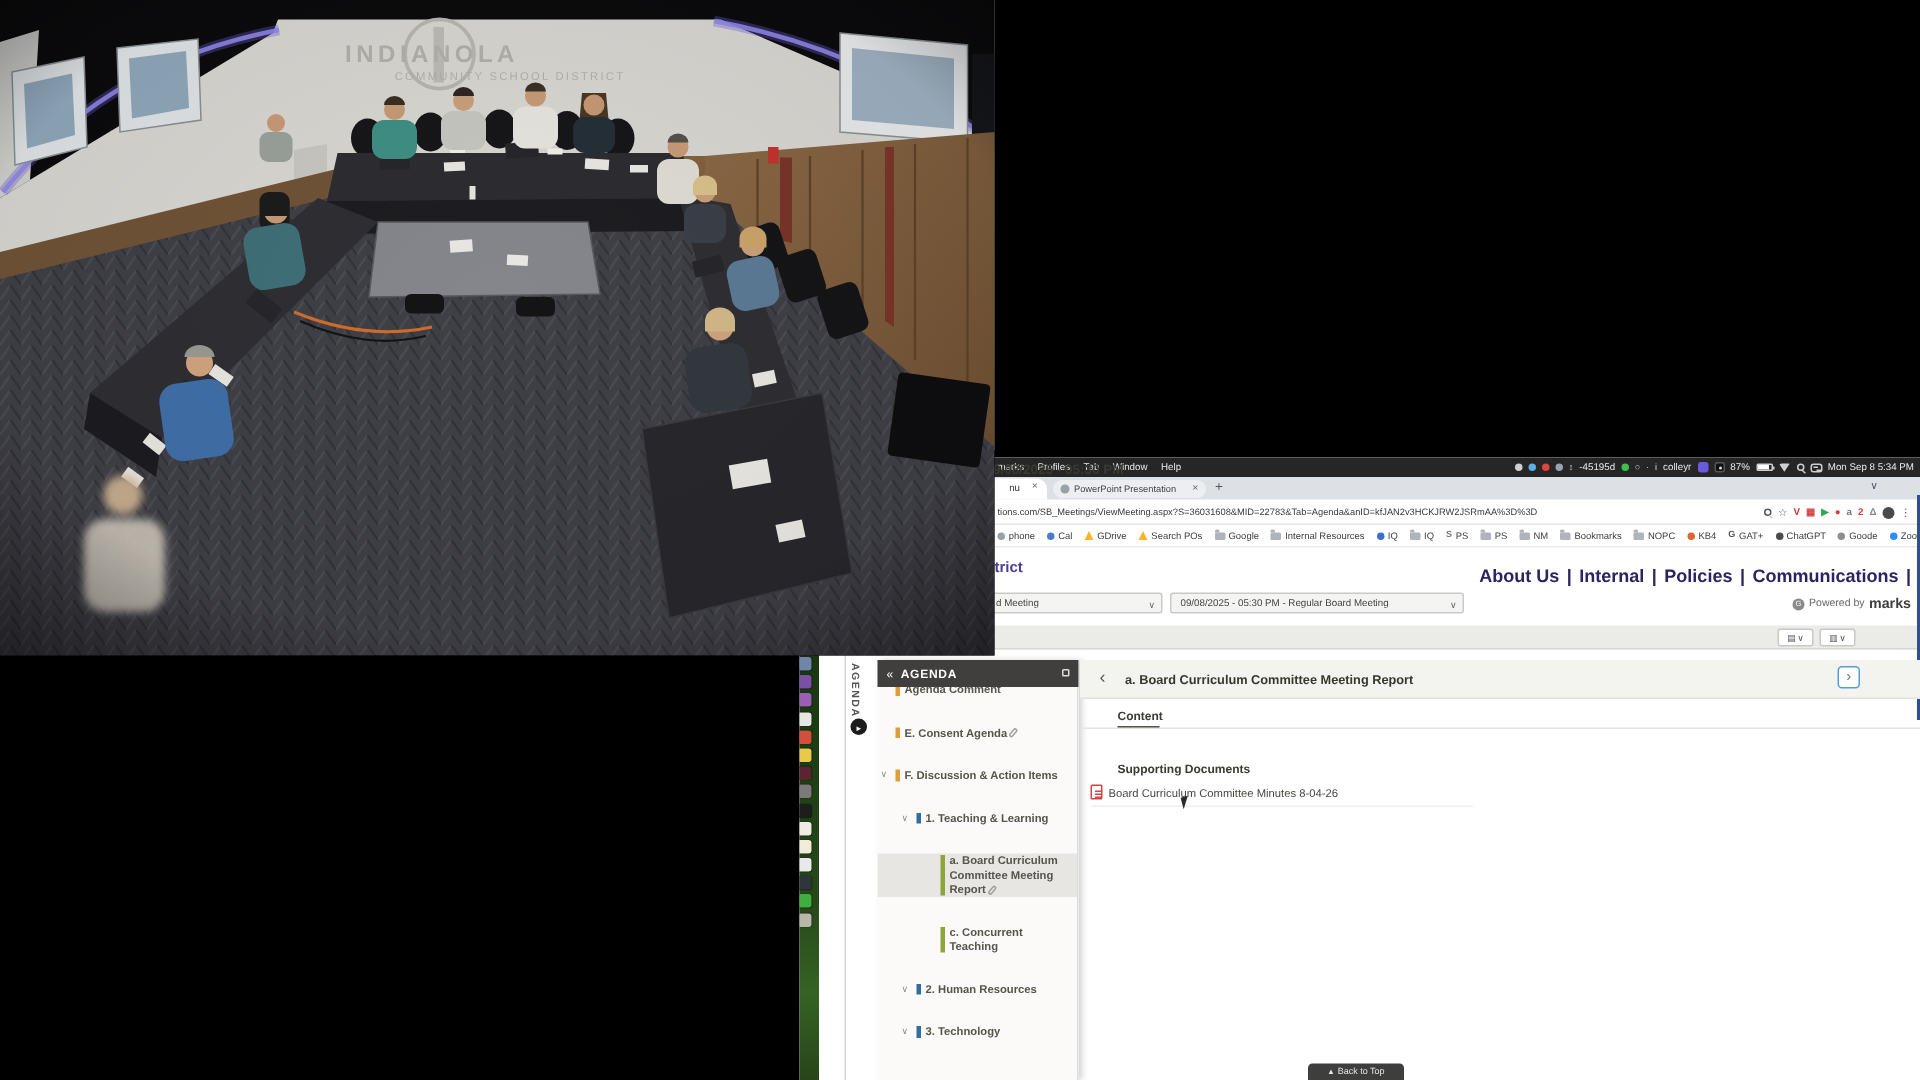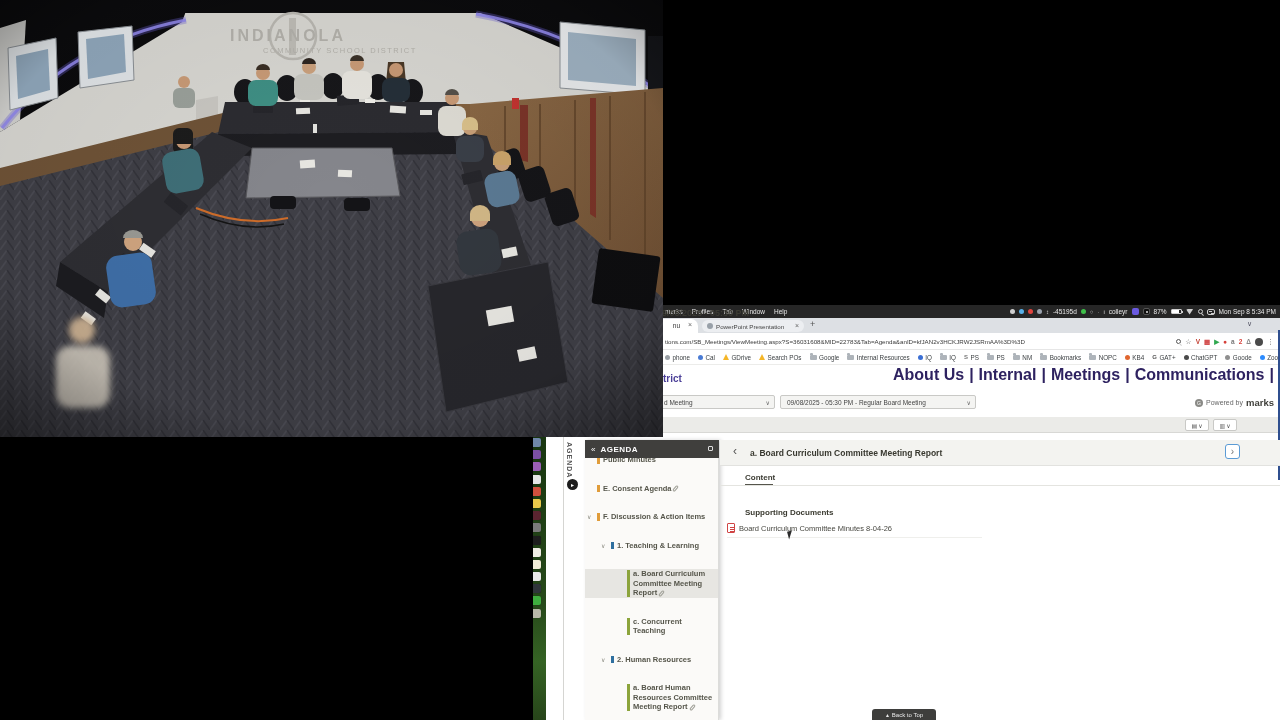--- a/index.html
+++ b/index.html
@@ -64,21 +64,21 @@
   .bm-ic{display:inline-block;}
   .ic-folder .bm-ic{width:7px;height:5px;background:#aeb4ba;border-radius:1px;position:relative;}
   .ic-folder .bm-ic::before{content:'';position:absolute;left:0;top:-1.5px;width:3px;height:1.5px;background:#aeb4ba;border-radius:1px 1px 0 0;}
   .ic-dot .bm-ic{width:5px;height:5px;border-radius:50%;background:var(--c);}
   .ic-tri .bm-ic{width:0;height:0;border-left:3.5px solid transparent;border-right:3.5px solid transparent;border-bottom:6px solid var(--c);}
   .ic-letter .bm-ic{font-size:6px;font-weight:bold;color:var(--c);}
 
   
   .chromebody{position:absolute;left:13px;top:60px;width:734px;height:355px;background:#fff;}
   .sitefrag{position:absolute;left:130px;top:68px;font-size:10px;font-weight:bold;color:#4b3f98;}
-  .nav{position:absolute;right:6px;top:61px;display:flex;gap:5px;font-size:16px;font-weight:bold;color:#2e2260;}
+  .nav{position:absolute;right:6px;top:72px;display:flex;gap:5px;font-size:12px;font-weight:bold;color:#2e2260;}
   .nav span{white-space:nowrap;}
   .nav .sep{color:#2e2260;}
   .dd1{position:absolute;left:17px;top:90px;width:225px;height:14px;background:#f4f4f2;border:1px solid #c9c9c6;border-radius:2px;}
   .dd1 .txt{position:absolute;left:113px;top:3px;font-size:6.5px;color:#444;}
   .dd2{position:absolute;left:247px;top:90px;width:196px;height:14px;background:#f4f4f2;border:1px solid #c9c9c6;border-radius:2px;}
   .dd2 .txt{position:absolute;left:6px;top:3px;font-size:6.5px;color:#444;white-space:nowrap;}
   .ddchev{position:absolute;right:4px;top:3px;font-size:6px;color:#666;}
   .powered{position:absolute;right:6px;top:92px;display:flex;align-items:center;gap:3px;}
   .plogo{width:8px;height:8px;border-radius:50%;background:#8a8a86;color:#fff;font-size:5px;display:flex;align-items:center;justify-content:center;}
   .ptext{font-size:7px;color:#666;}
@@ -343,21 +343,21 @@
 
     <div class="chromebody"></div>
 
     <span class="sitefrag">trict</span>
 
     <div class="nav">
       <span>About Us</span>
         <span class="sep">|</span>
       <span>Internal</span>
         <span class="sep">|</span>
-      <span>Meetings</span>
+      <span>Policies</span>
         <span class="sep">|</span>
       <span>Communications</span>
         <span class="sep">|</span>
     </div>
 
     <div class="dd1">
       <span class="txt">d Meeting</span>
       <span class="ddchev">∨</span>
     </div>
     <div class="dd2">
@@ -391,21 +391,21 @@
     <div class="aghead">
       <span class="coll">«</span>
       <span class="ttl">AGENDA</span>
       <span class="pin"></span>
     </div>
     <div class="aglist">
 
         <div class="ag-item lv1 c-or cut">
           <span class="chev"></span>
           <span class="bar"></span>
-          <span class="lbl"><span>Public Minutes</span></span>
+          <span class="lbl"><span>Agenda Comment</span></span>
         </div>
 
         <div class="ag-item lv1 c-or has-clip">
           <span class="chev"></span>
           <span class="bar"></span>
           <span class="lbl"><span>E. Consent Agenda</span><span class="clip"></span></span>
         </div>
 
         <div class="ag-item lv1 c-or">
           <span class="chev">∨</span>
@@ -431,25 +431,20 @@
           <span class="bar"></span>
           <span class="lbl"><span>c. Concurrent Teaching</span></span>
         </div>
 
         <div class="ag-item lv2 c-bl">
           <span class="chev">∨</span>
           <span class="bar"></span>
           <span class="lbl"><span>2. Human Resources</span></span>
         </div>
 
-        <div class="ag-item lv3 c-gr has-clip">
-          <span class="chev"></span>
-          <span class="bar"></span>
-          <span class="lbl"><span>a. Board Human Resources Committee Meeting Report</span><span class="clip"></span></span>
-        </div>
 
         <div class="ag-item lv2 c-bl">
           <span class="chev">∨</span>
           <span class="bar"></span>
           <span class="lbl"><span>3. Technology</span></span>
         </div>
       </div>
 
     <div class="itemhead"></div>
     <span class="backchev">‹</span>

